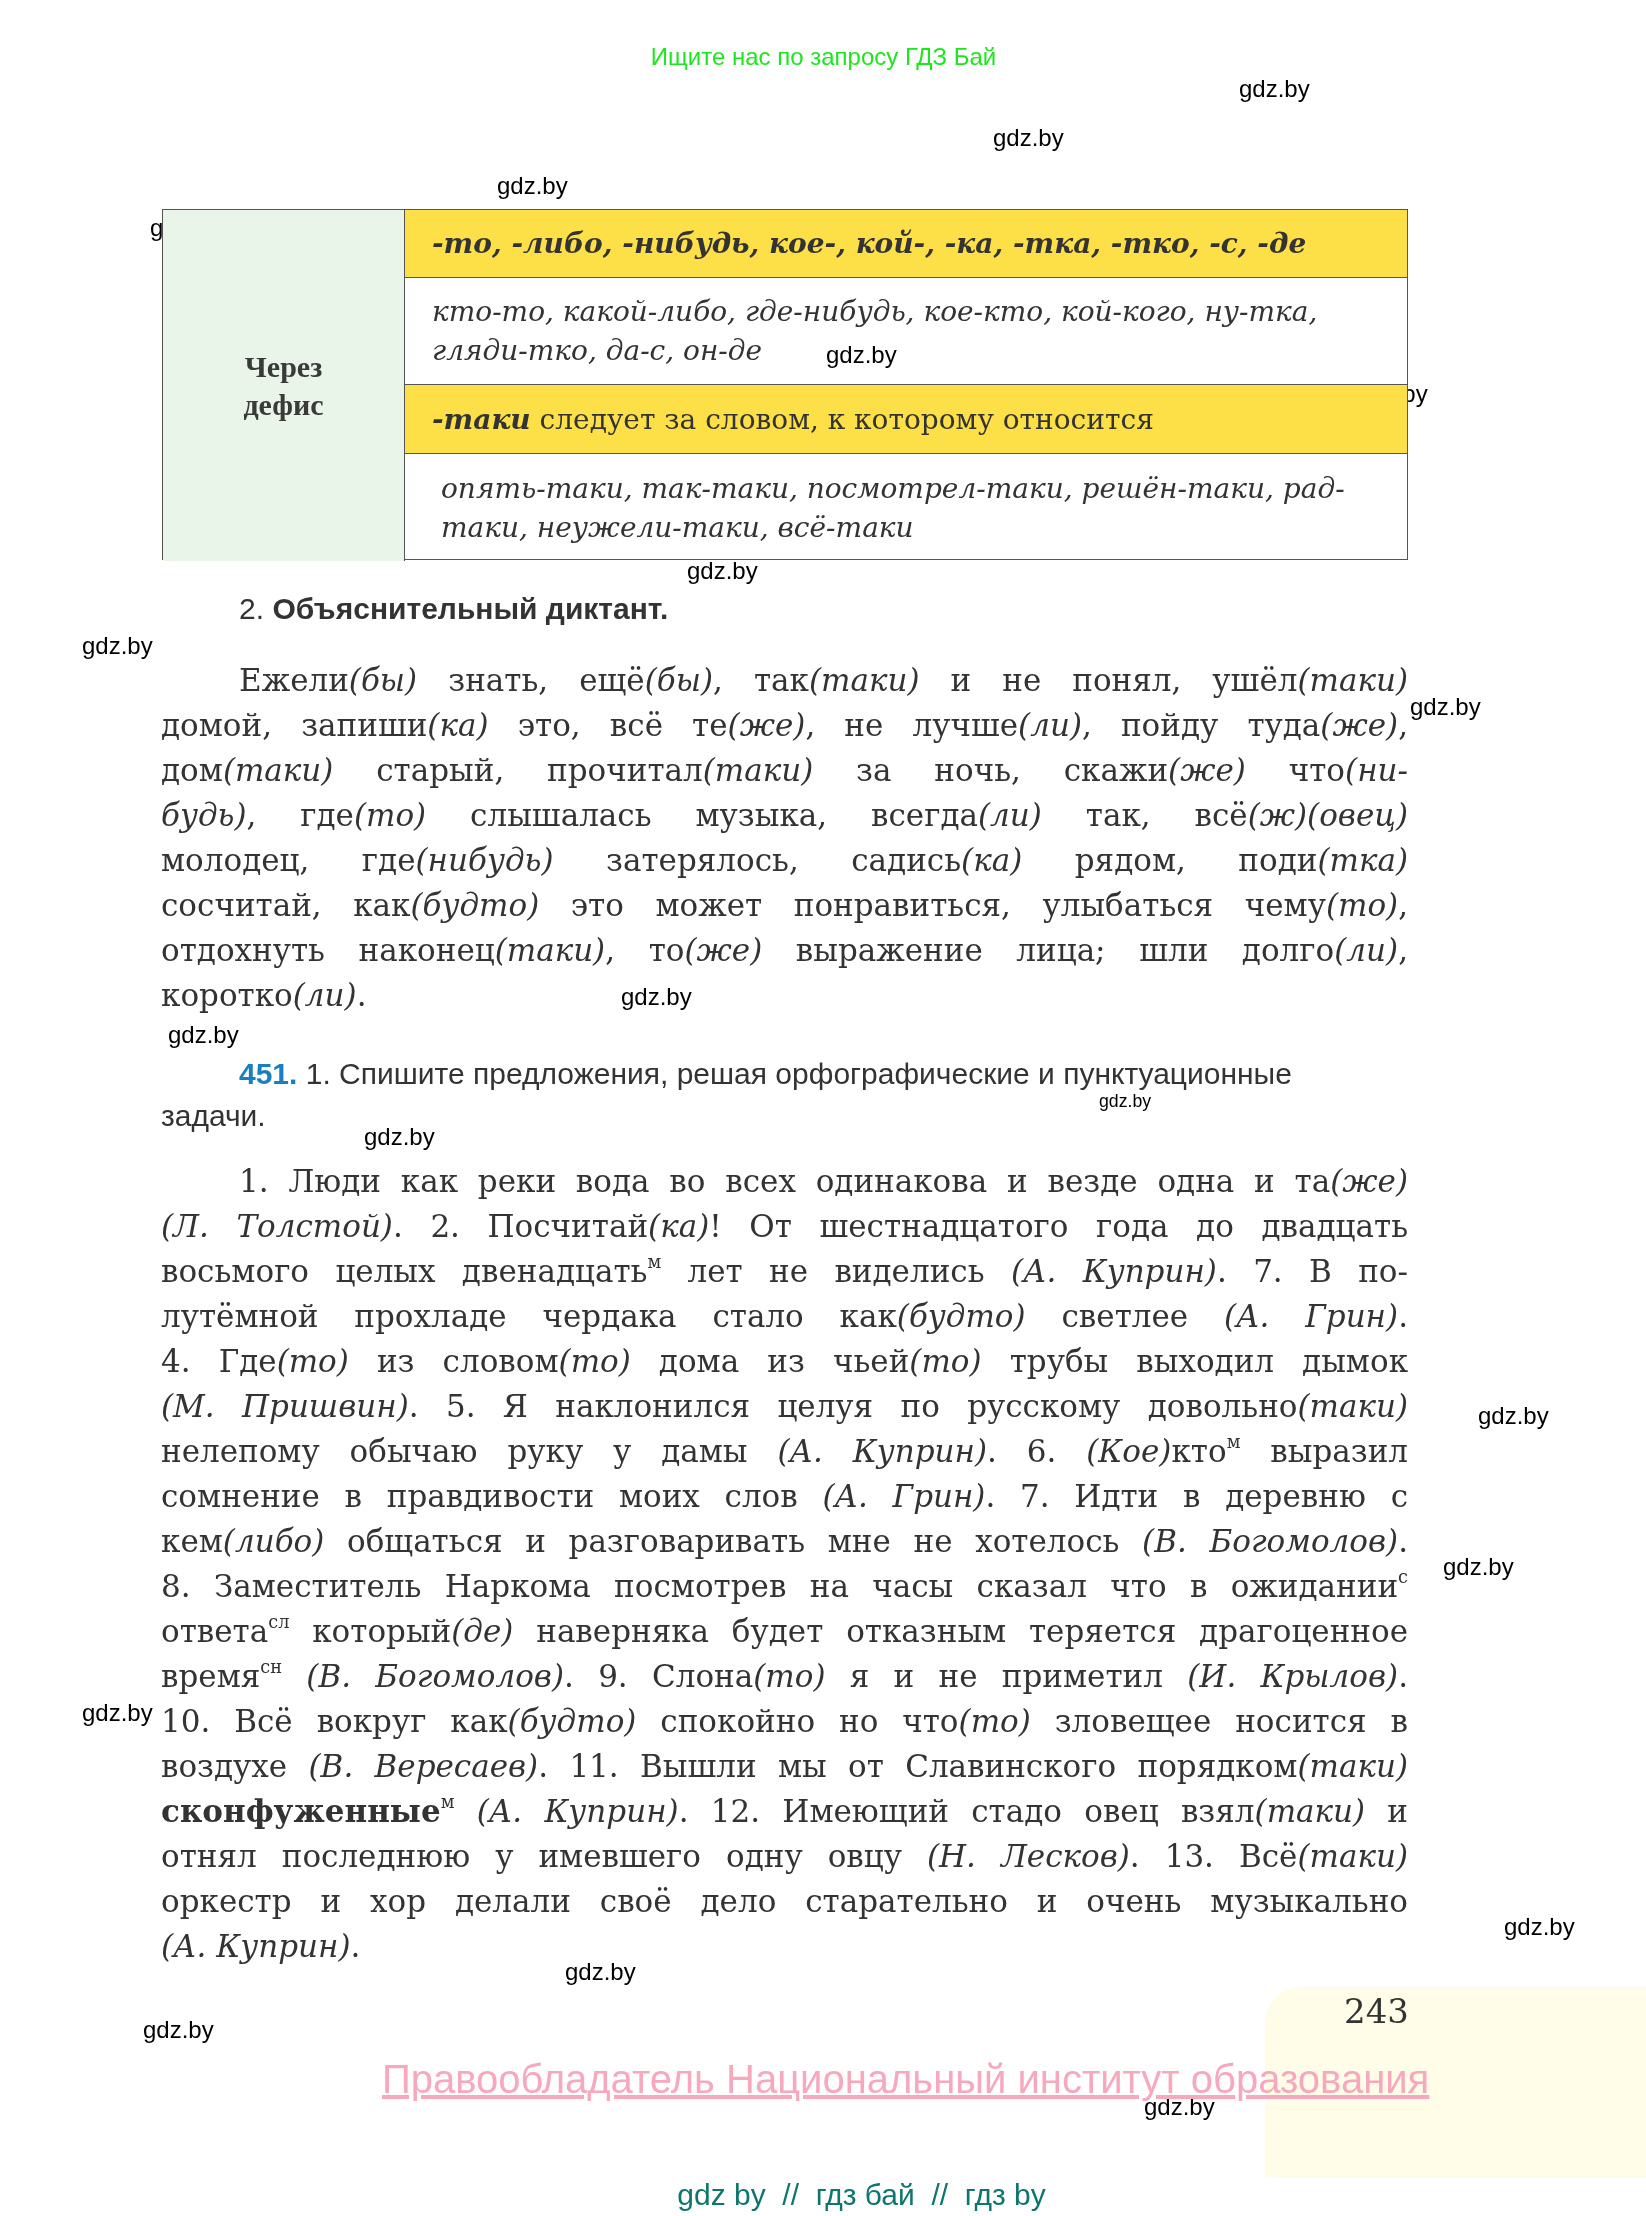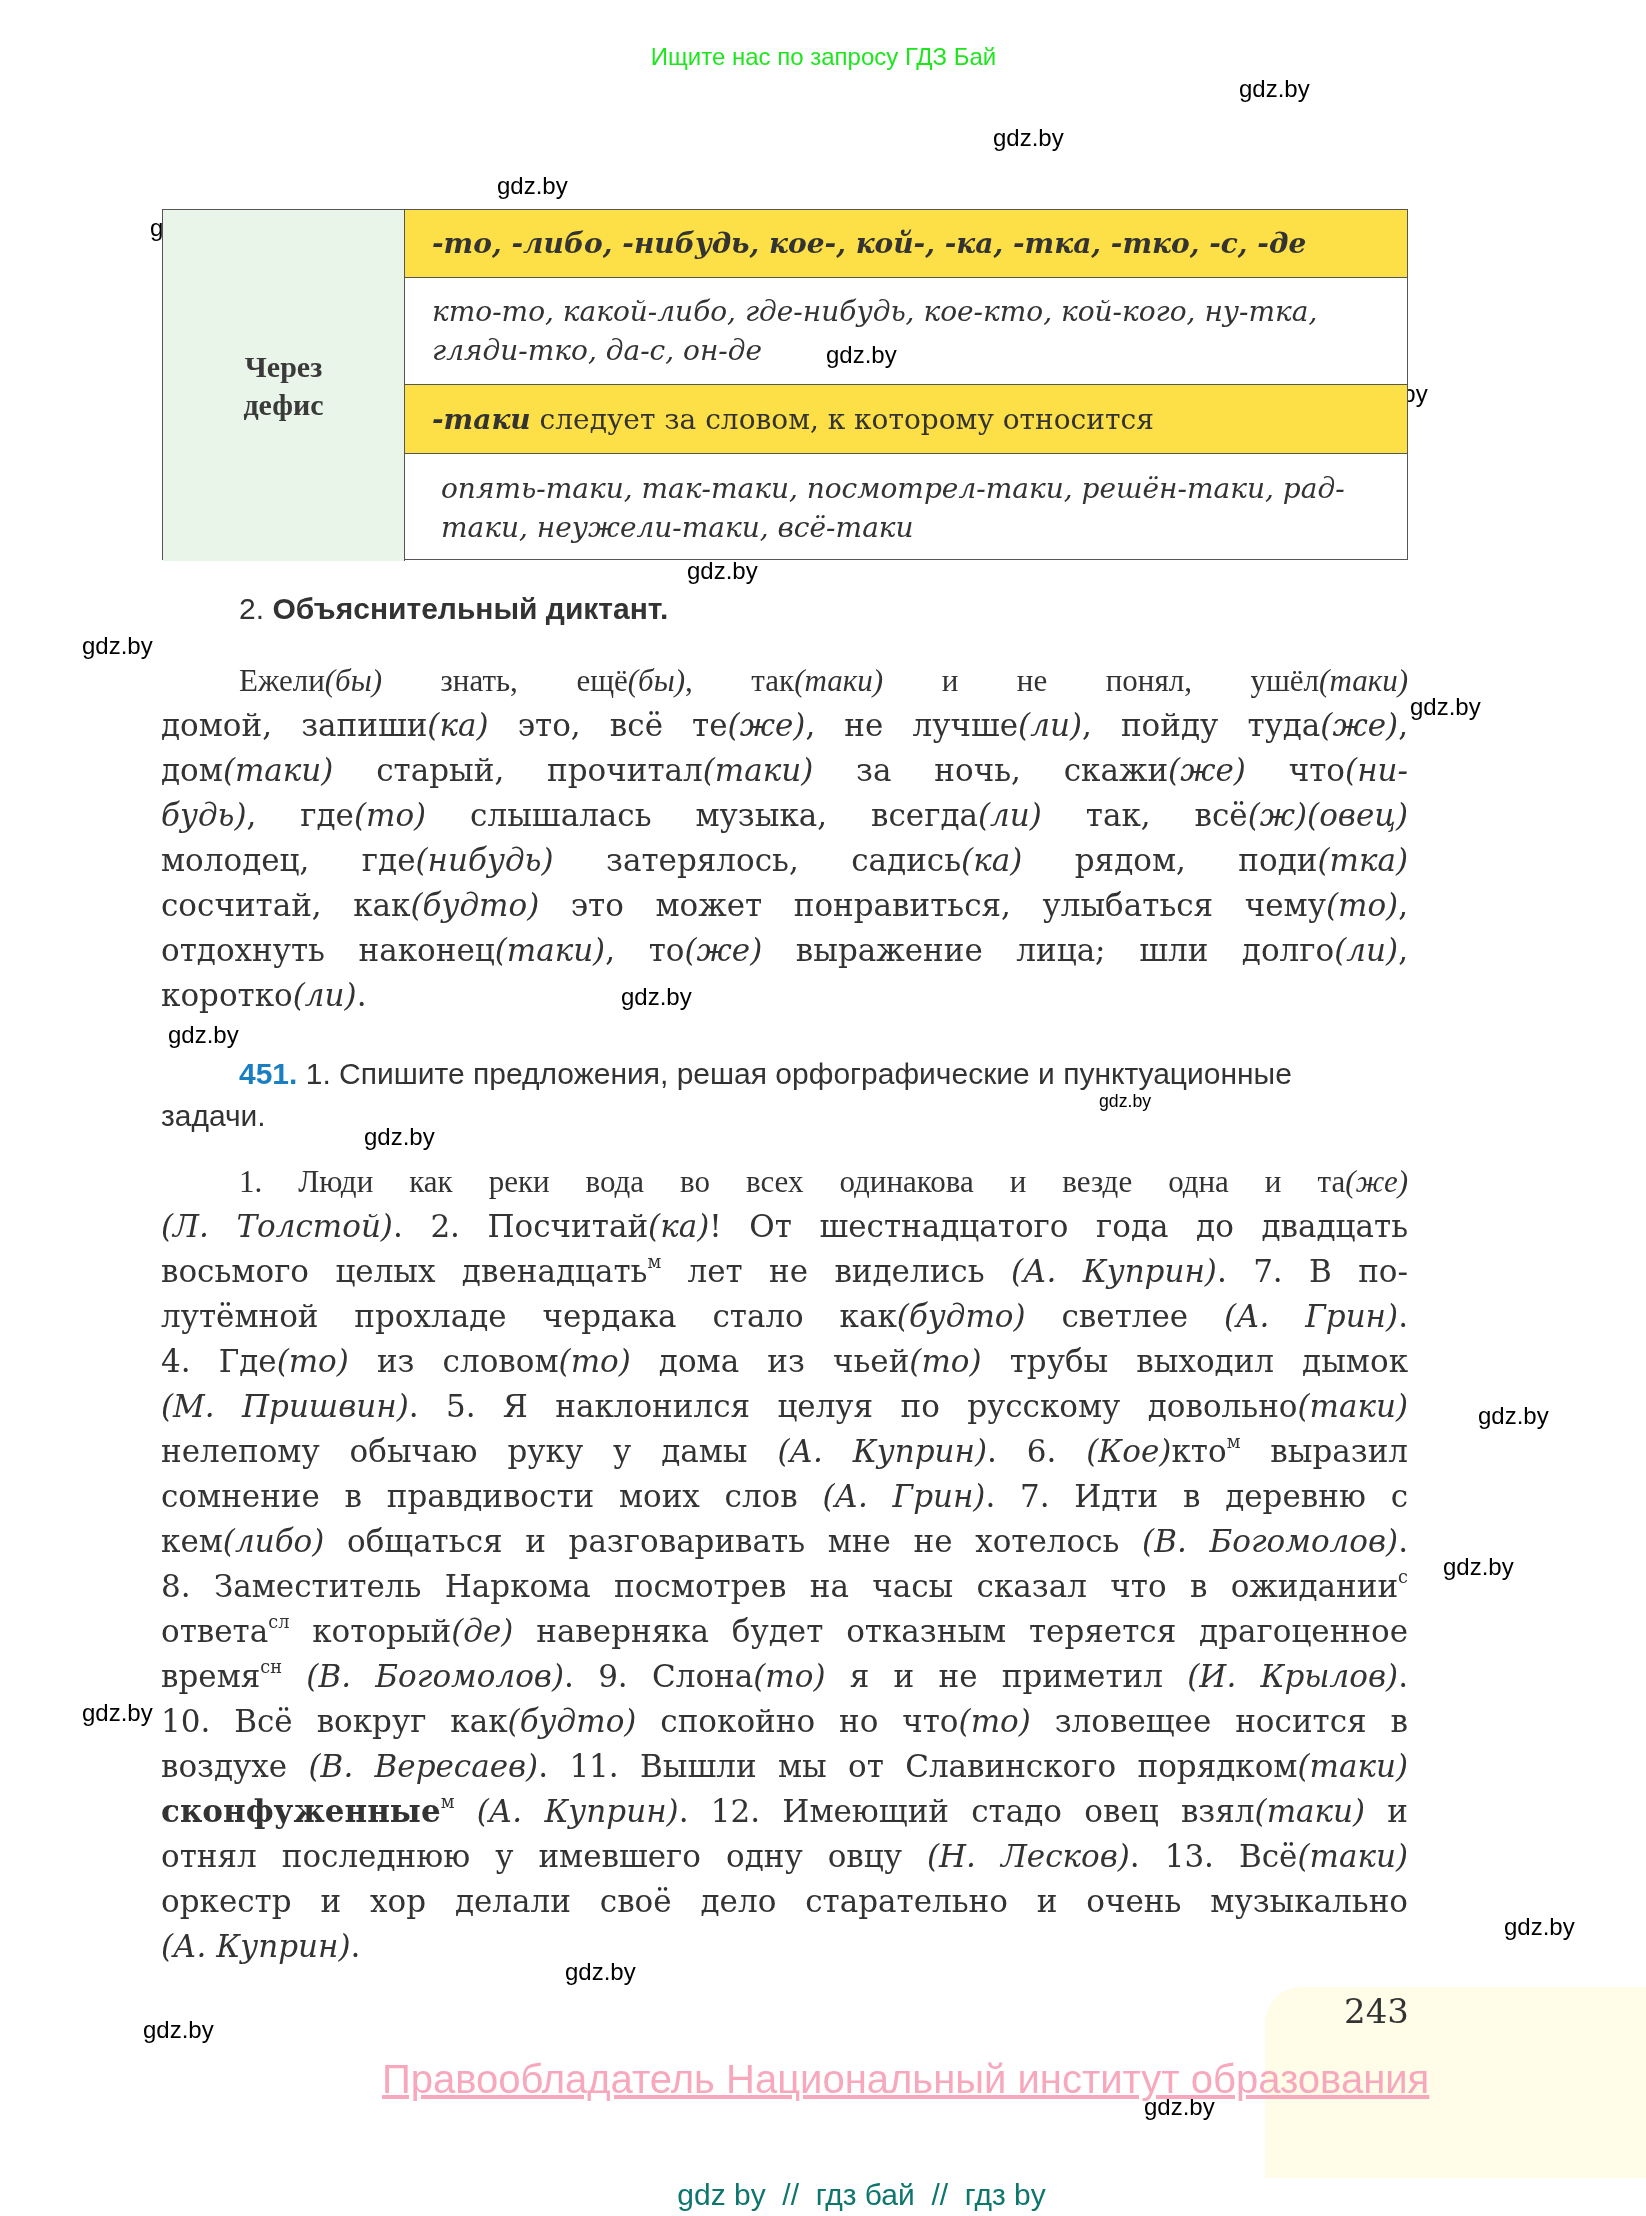--- a/index.html
+++ b/index.html
@@ -20,21 +20,21 @@
   .bi { font-style:italic; font-weight:bold; }
   .it { font-style:italic; }
   .b { font-weight:bold; }
 
   .heading { position:absolute; font-family:"Liberation Sans", sans-serif; font-size:30px; color:#333; white-space:nowrap; }
   .heading .num-blue { color:#1a7fc1; font-weight:bold; }
 
   .para { position:absolute; left:161px; width:1247px; font-family:"DejaVu Serif", serif; font-size:31px; color:#333; }
   .line { height:45px; line-height:45px; white-space:nowrap; text-align:justify; text-align-last:justify; overflow:visible; }
   .line.last { text-align-last:left; }
-  .line.indent { padding-left:78px;font-family:Liberation Serif, serif; }
+  .line.indent { padding-left:78px; }
   sup { font-size:17.7px; line-height:0; vertical-align:14.5px; }
 
   .page-box { position:absolute; left:1265px; top:1987px; width:381px; height:191px; background:#fffde8; border-top-left-radius:36px; }
   .page-num { position:absolute; left:1344px; top:1991px; font-family:"DejaVu Serif", serif; font-size:34px; color:#333; }
   .copyright { position:absolute; left:382px; top:2057px; font-family:"Liberation Sans", sans-serif; font-size:40px; color:#f7a8bd; text-decoration:underline; white-space:nowrap; }
   .footer { position:absolute; left:0; width:1647px; top:2178px; text-align:center; font-family:"Liberation Sans", sans-serif; font-size:30px; color:#0f766e; white-space:pre;margin-left:38px; }
 </style>
 </head>
 <body>
 

